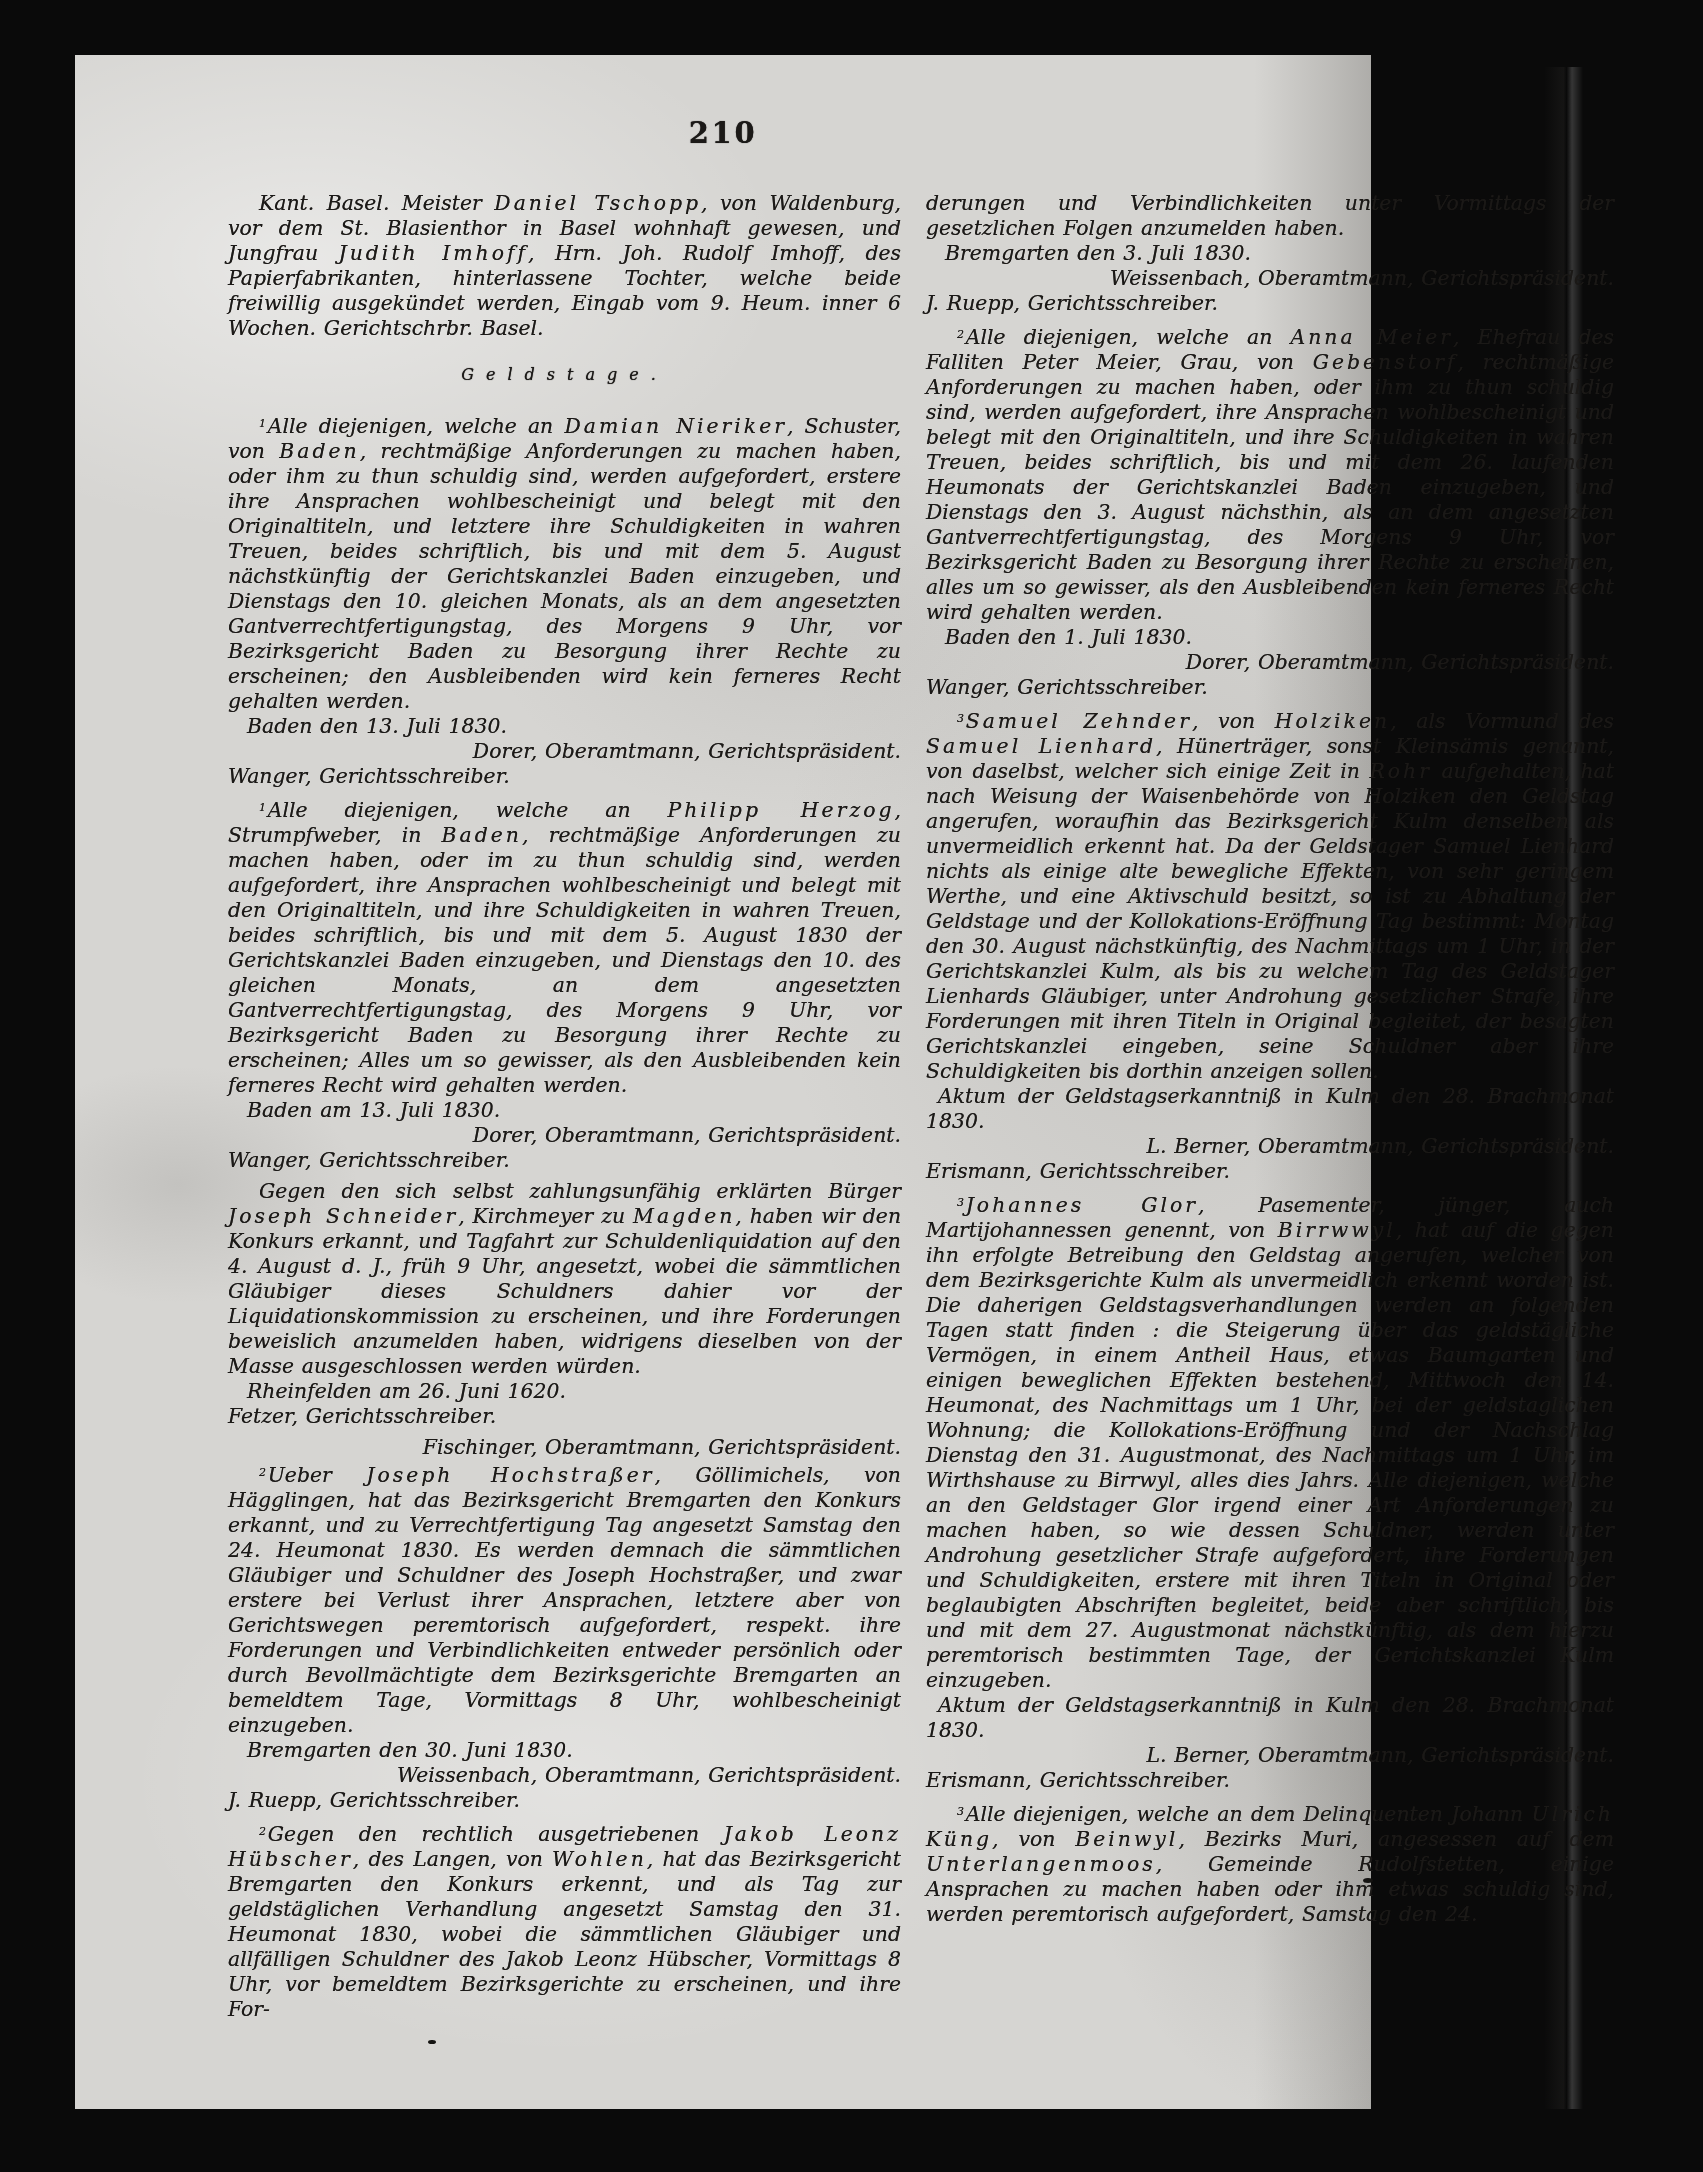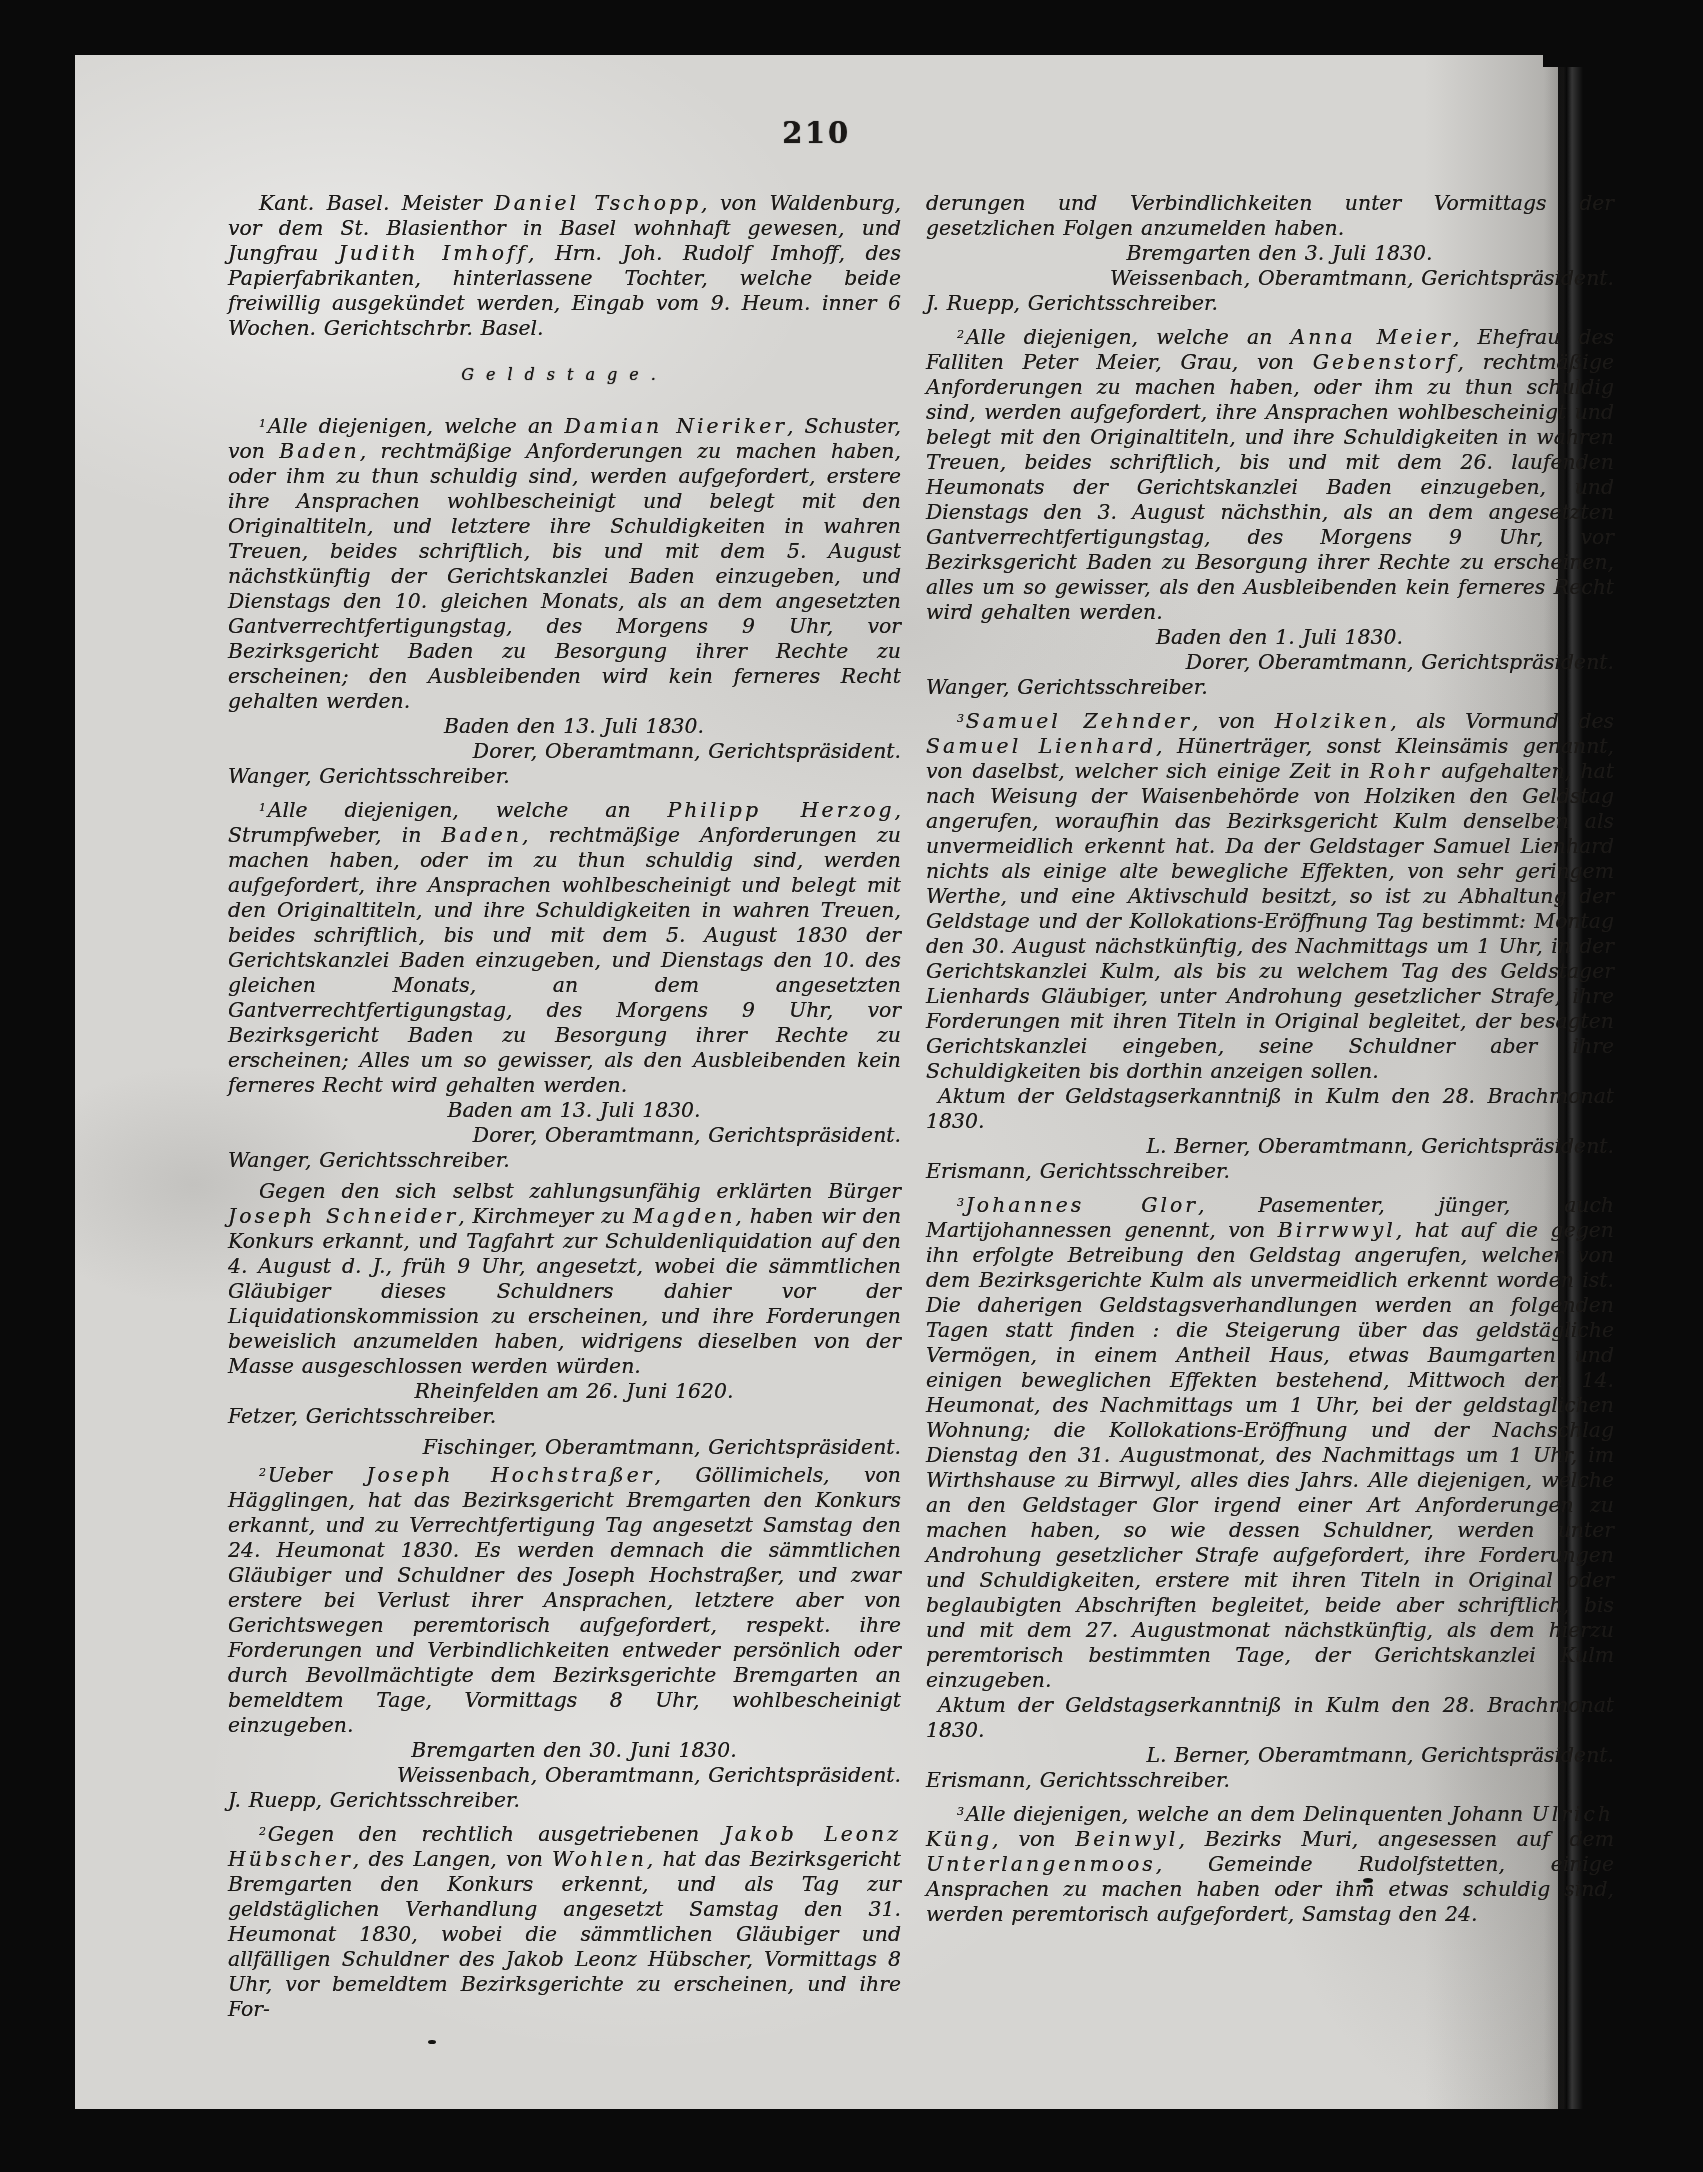--- a/index.html
+++ b/index.html
@@ -3,21 +3,21 @@
 <meta charset="utf-8">
 <style>
   html,body{margin:0;padding:0}
   body{
     width:1704px;height:2172px;
     background:#0a0a0a;
     position:relative;overflow:hidden;
     font-family:"DejaVu Serif", serif;
   }
   .page{
-    position:absolute;left:75px;top:55px;width:1483px;height:2054px;
+    position:absolute;left:75px;top:55px;width:1296px;height:2054px;
     background-color:#d6d5d2;
     background-image:
       radial-gradient(ellipse 767px 443px at 18% 10%, rgba(255,255,255,0.45), rgba(255,255,255,0) 62%),
       radial-gradient(ellipse 647px 835px at 84% 42%, rgba(118,116,112,0.16), rgba(0,0,0,0) 60%),
       radial-gradient(ellipse 443px 273px at 56% 28%, rgba(128,127,124,0.14), rgba(0,0,0,0) 70%),
       radial-gradient(ellipse 733px 460px at 38% 84%, rgba(255,255,255,0.32), rgba(255,255,255,0) 60%),
       radial-gradient(ellipse 358px 545px at 96% 82%, rgba(105,104,100,0.22), rgba(0,0,0,0) 70%),
       radial-gradient(ellipse 256px 170px at 8% 55%, rgba(110,109,106,0.18), rgba(0,0,0,0) 70%),
       linear-gradient(90deg, rgba(0,0,0,0) 91%, rgba(88,86,82,0.20) 97%, rgba(70,68,64,0.28) 100%);
     color:#1b1917;
@@ -40,21 +40,21 @@
     word-spacing:1.3px;
     text-shadow:0 0 0.5px rgba(28,26,23,0.75);
     font-style:italic;
   }
   .col-left{left:153px;width:673px}
   .col-right{left:851px;width:688px}
   .blk{margin:0}
   .p{text-indent:31px}
   .pc{text-indent:0}
   .akt{text-indent:12px}
-  .date{text-indent:19px;text-align:center}
+  .date{text-indent:19px;text-align:left}
   .sig{text-align:right}
   .sig2{text-align:left;padding-right:8.5px;margin-bottom:6px}
   .h{
     text-align:center;text-indent:0;
     font-size:16px;letter-spacing:12px;
     margin:21px 0 24px;
     text-shadow:0 0 0.9px rgba(22,20,18,0.95);
   }
   .sup{font-size:11px;vertical-align:6px;margin-right:1.7px}
   .sperr{letter-spacing:3px}

